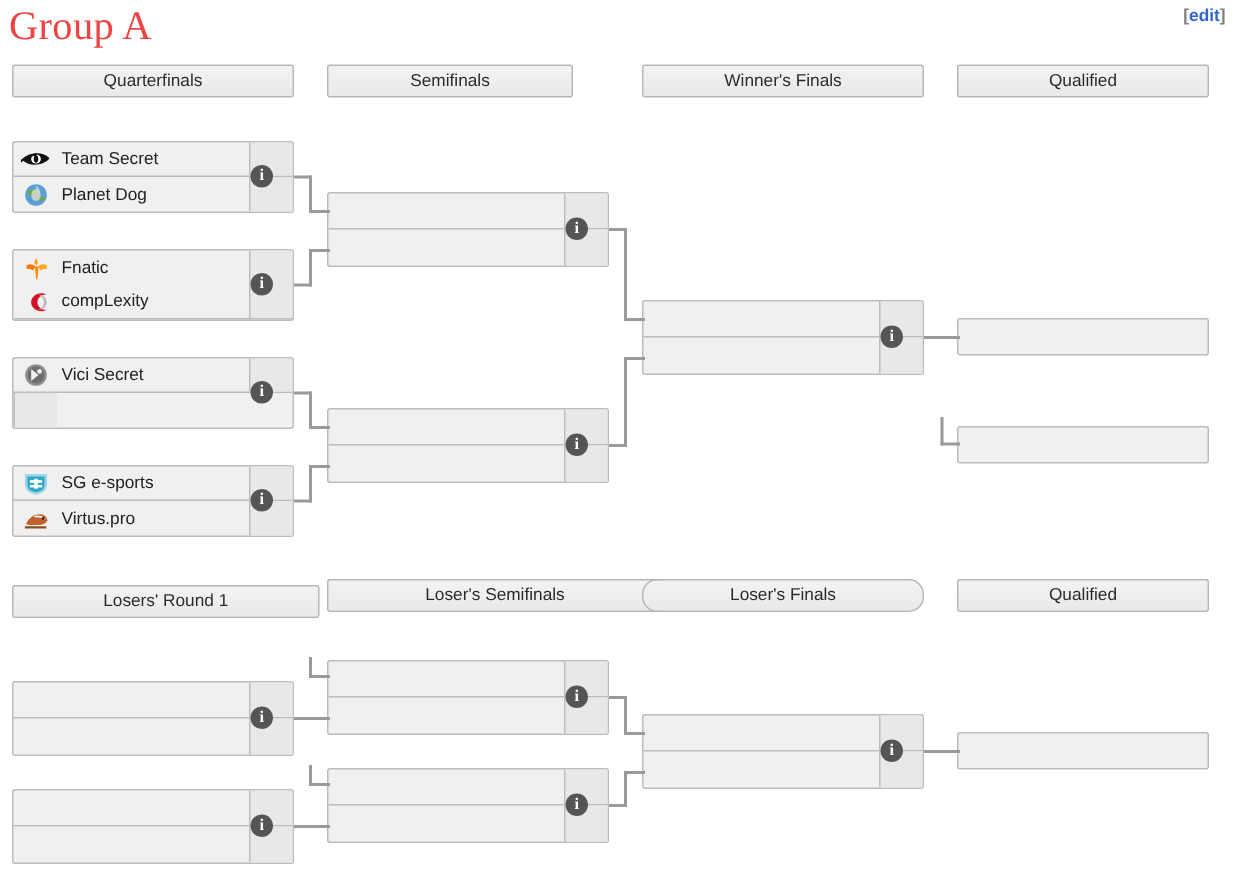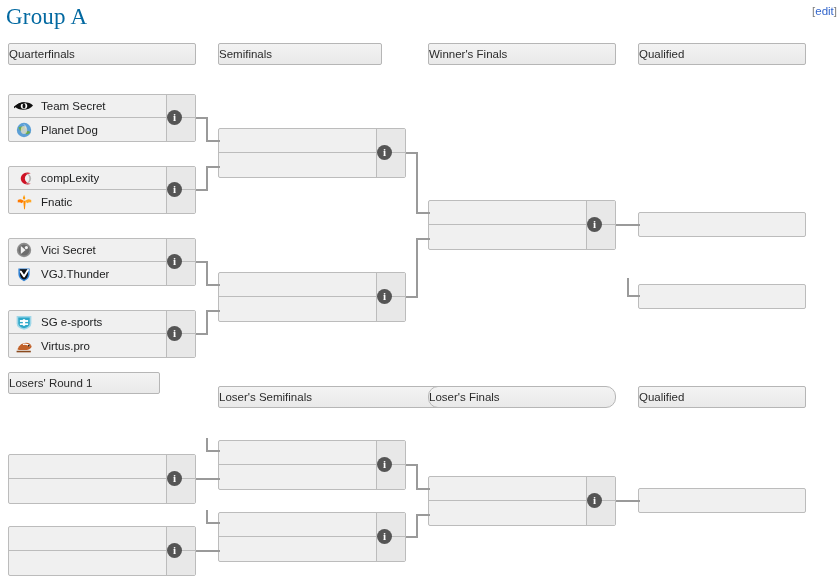--- a/index.html
+++ b/index.html
@@ -16,45 +16,47 @@
     color: #202122;
     overflow: hidden;
   }
 
   
   #page-title {
     position: absolute;
     left: 6px;
     top: 2px;
     font-family: "Liberation Serif", serif;
-    font-size: 23px;
+    font-size: 27px;
     font-weight: normal;
-    color: #0369a1;
+    color: #ef4444;
     letter-spacing: 0.2px;
     line-height: 30px;
   }
   #edit-link {
     position: absolute;
-    right: 0;
+    right: 20px;
     top: 4px;
     font-size: 11.5px;
     color: #808080;
     line-height: 14px;
     white-space: nowrap;
+    font-weight: bold;
   }
   #edit-link .elabel {
     color: #3366cc;
     cursor: pointer;
   }
 
   
   .round-header {
     position: absolute;
     height: 22px;
     line-height: 21px;
+    text-align: center;
     background: linear-gradient(to bottom, #f3f3f3 0%, #e9e9e9 100%);
     border: 1px solid #b6b6b6;
     border-radius: 2px;
     font-size: 11.5px;
     color: #2b2b2b;
     box-sizing: border-box;
     white-space: nowrap;
     overflow: hidden;
   }
 
@@ -187,75 +189,65 @@
           </svg>
       </span>
       <span class="tname">Planet Dog</span>
     </div>
     <div class="score"></div>
   </div>
 </div>
 <div class="infobadge" style="left:167px;top:110px;">i</div>
 
 <div class="match" style="left:8px;top:166px;width:188px;height:48px;">
-  <div class="row top">
-    <div class="opp">
-      <span class="logo">
-        <svg width="19" height="15" viewBox="0 0 24 19">
-            <path d="M20 3 A8.5 7.5 0 1 0 20 16 A7 6 0 1 1 20 3 Z" fill="#cf1225"></path>
-            <path d="M13 3 A8 7 0 0 1 13 16 A6.2 5.4 0 0 0 13 3 Z" fill="#b8b8b8"></path>
-          </svg>
-      </span>
-      <span class="tname">compLexity</span>
-    </div>
-    <div class="score"></div>
-  </div>
   <div class="row bottom">
     <div class="opp">
       <span class="logo">
         <svg width="17" height="16" viewBox="0 0 20 19">
             <path d="M9.5 1 L11 5 L9.5 7 L8 5 Z" fill="#ff9800"></path>
             <path d="M2 7 Q6 5 9 8 L7 11 Q4 9 2 10 Z" fill="#ff7a00"></path>
             <path d="M18 7 Q14 5 11 8 L13 11 Q16 9 18 10 Z" fill="#ffa726"></path>
             <path d="M8.5 8 L11.5 8 L10.5 18 L9.5 18 Z" fill="#ff8c00"></path>
           </svg>
       </span>
       <span class="tname">Fnatic</span>
     </div>
     <div class="score"></div>
   </div>
+  <div class="row top">
+    <div class="opp">
+      <span class="logo">
+        <svg width="19" height="15" viewBox="0 0 24 19">
+            <path d="M20 3 A8.5 7.5 0 1 0 20 16 A7 6 0 1 1 20 3 Z" fill="#cf1225"></path>
+            <path d="M13 3 A8 7 0 0 1 13 16 A6.2 5.4 0 0 0 13 3 Z" fill="#b8b8b8"></path>
+          </svg>
+      </span>
+      <span class="tname">compLexity</span>
+    </div>
+    <div class="score"></div>
+  </div>
 </div>
 <div class="infobadge" style="left:167px;top:182px;">i</div>
 
 <div class="match" style="left:8px;top:238px;width:188px;height:48px;">
   <div class="row top">
     <div class="opp">
       <span class="logo">
         <svg width="16" height="16" viewBox="0 0 20 20">
             <circle cx="10" cy="10" r="9" fill="#8e8e8e"></circle>
             <circle cx="10" cy="10" r="7" fill="#6d6d6d"></circle>
             <path d="M6 5 L12 10 L6 15 Z" fill="#f2f2f2"></path>
             <circle cx="13" cy="7" r="2" fill="#f2f2f2"></circle>
           </svg>
       </span>
       <span class="tname">Vici Secret</span>
     </div>
     <div class="score"></div>
   </div>
   <div class="row bottom">
-    <div class="opp">
-      <span class="logo">
-        <svg width="16" height="16" viewBox="0 0 20 20">
-            <path d="M3 3 L17 3 L17 10 Q17 16 10 19 Q3 16 3 10 Z" fill="#2f7fd0"></path>
-            <path d="M5 4 L15 4 L15 10 Q15 15 10 17 Q5 15 5 10 Z" fill="#111111"></path>
-            <path d="M6 7 L10 13 L15 5" stroke="#ffffff" stroke-width="2.4" fill="none" stroke-linecap="round" stroke-linejoin="round"></path>
-          </svg>
-      </span>
-      <span class="tname">VGJ.Thunder</span>
-    </div>
     <div class="score"></div>
   </div>
 </div>
 <div class="infobadge" style="left:167px;top:254px;">i</div>
 
 <div class="match" style="left:8px;top:310px;width:188px;height:48px;">
   <div class="row top">
     <div class="opp">
       <span class="logo">
         <svg width="18" height="17" viewBox="0 0 22 20">
@@ -373,21 +365,21 @@
 
 <div class="conn h" style="left:406px;top:296px;width:12px;"></div>
 <div class="conn v" style="left:416px;top:238px;height:60px;"></div>
 <div class="conn h" style="left:416px;top:238px;width:14px;"></div>
 
 <div class="conn h" style="left:616px;top:224px;width:24px;"></div>
 
 <div class="conn v" style="left:627px;top:278px;height:19px;"></div>
 <div class="conn h" style="left:627px;top:295px;width:13px;"></div>
 
-<div class="round-header" style="left:8px;top:372px;width:152px;">Losers' Round 1</div>
+<div class="round-header" style="left:8px;top:390px;width:205px;">Losers' Round 1</div>
 <div class="round-header" style="left:218px;top:386px;width:224px;">Loser's Semifinals</div>
 <div class="round-header" style="left:428px;top:386px;width:188px;border-radius:10px;">Loser's Finals</div>
 <div class="round-header" style="left:638px;top:386px;width:168px;">Qualified</div>
 
 <div class="match" style="left:8px;top:454px;width:188px;height:50px;">
   <div class="row top">
     <div class="opp">
         <span class="tname"></span>
       </div>
     <div class="score"></div>

